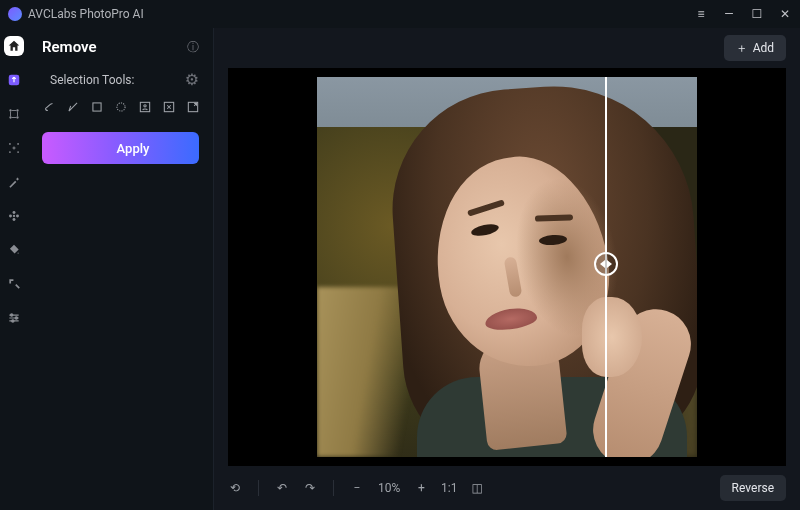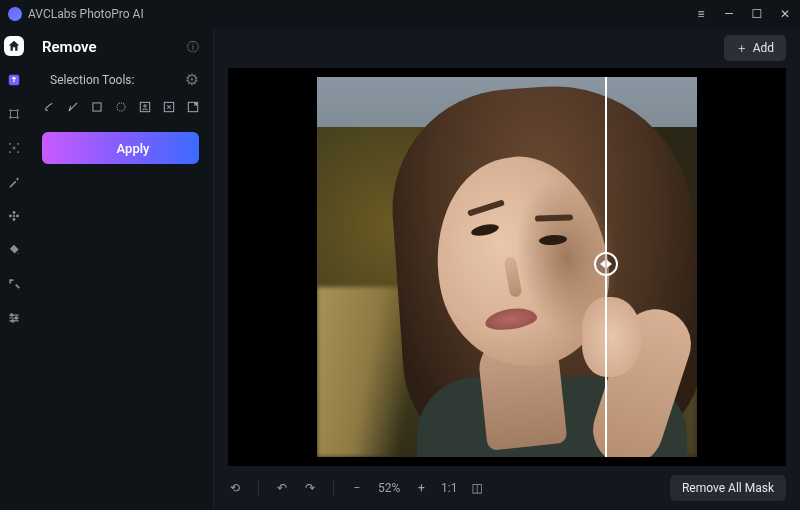--- a/index.html
+++ b/index.html
@@ -242,24 +242,24 @@
     </div>
 
     <div class="bottombar">
       <div class="bb-left">
         <span class="ic">⟲</span>
         <span class="sep"></span>
         <span class="ic">↶</span>
         <span class="ic">↷</span>
         <span class="sep"></span>
         <span class="ic">−</span>
-        <span>52%</span>
+        <span>10%</span>
         <span class="ic">+</span>
         <span class="ic">1:1</span>
         <span class="ic">◫</span>
       </div>
       <div class="bb-right">
-        <button class="btn btn-outline">Remove All Mask</button>
+        <button class="btn btn-outline">Reverse</button>
       </div>
     </div>
   </div>
 
 </div>
 
 </body></html>

